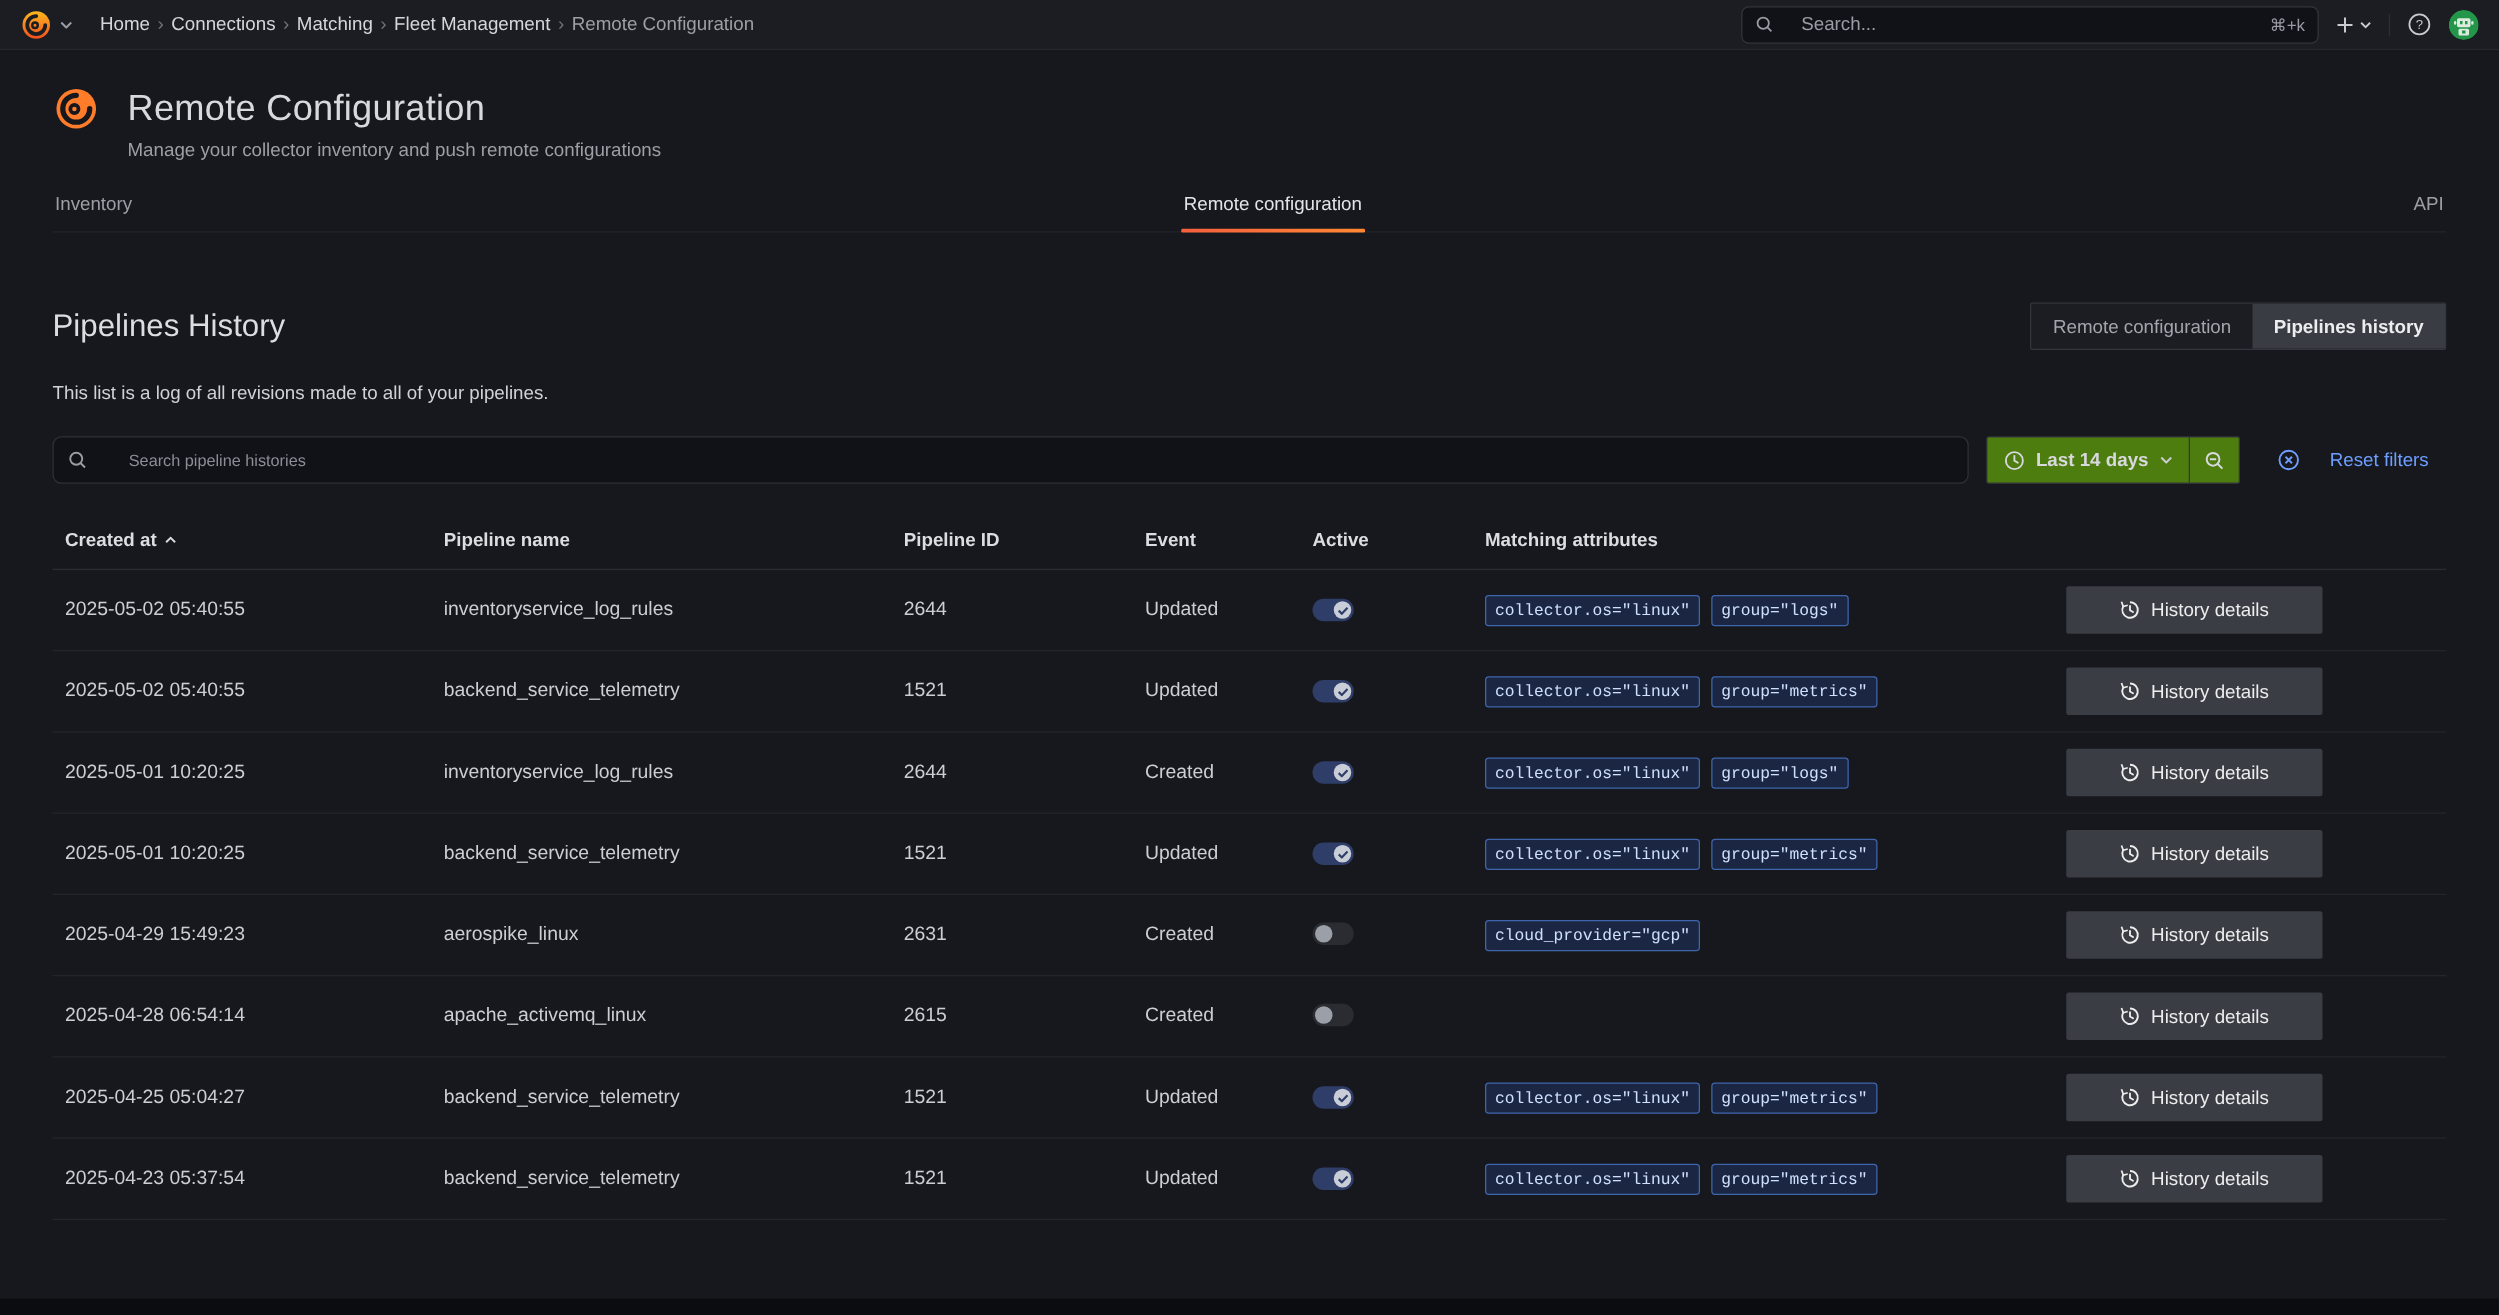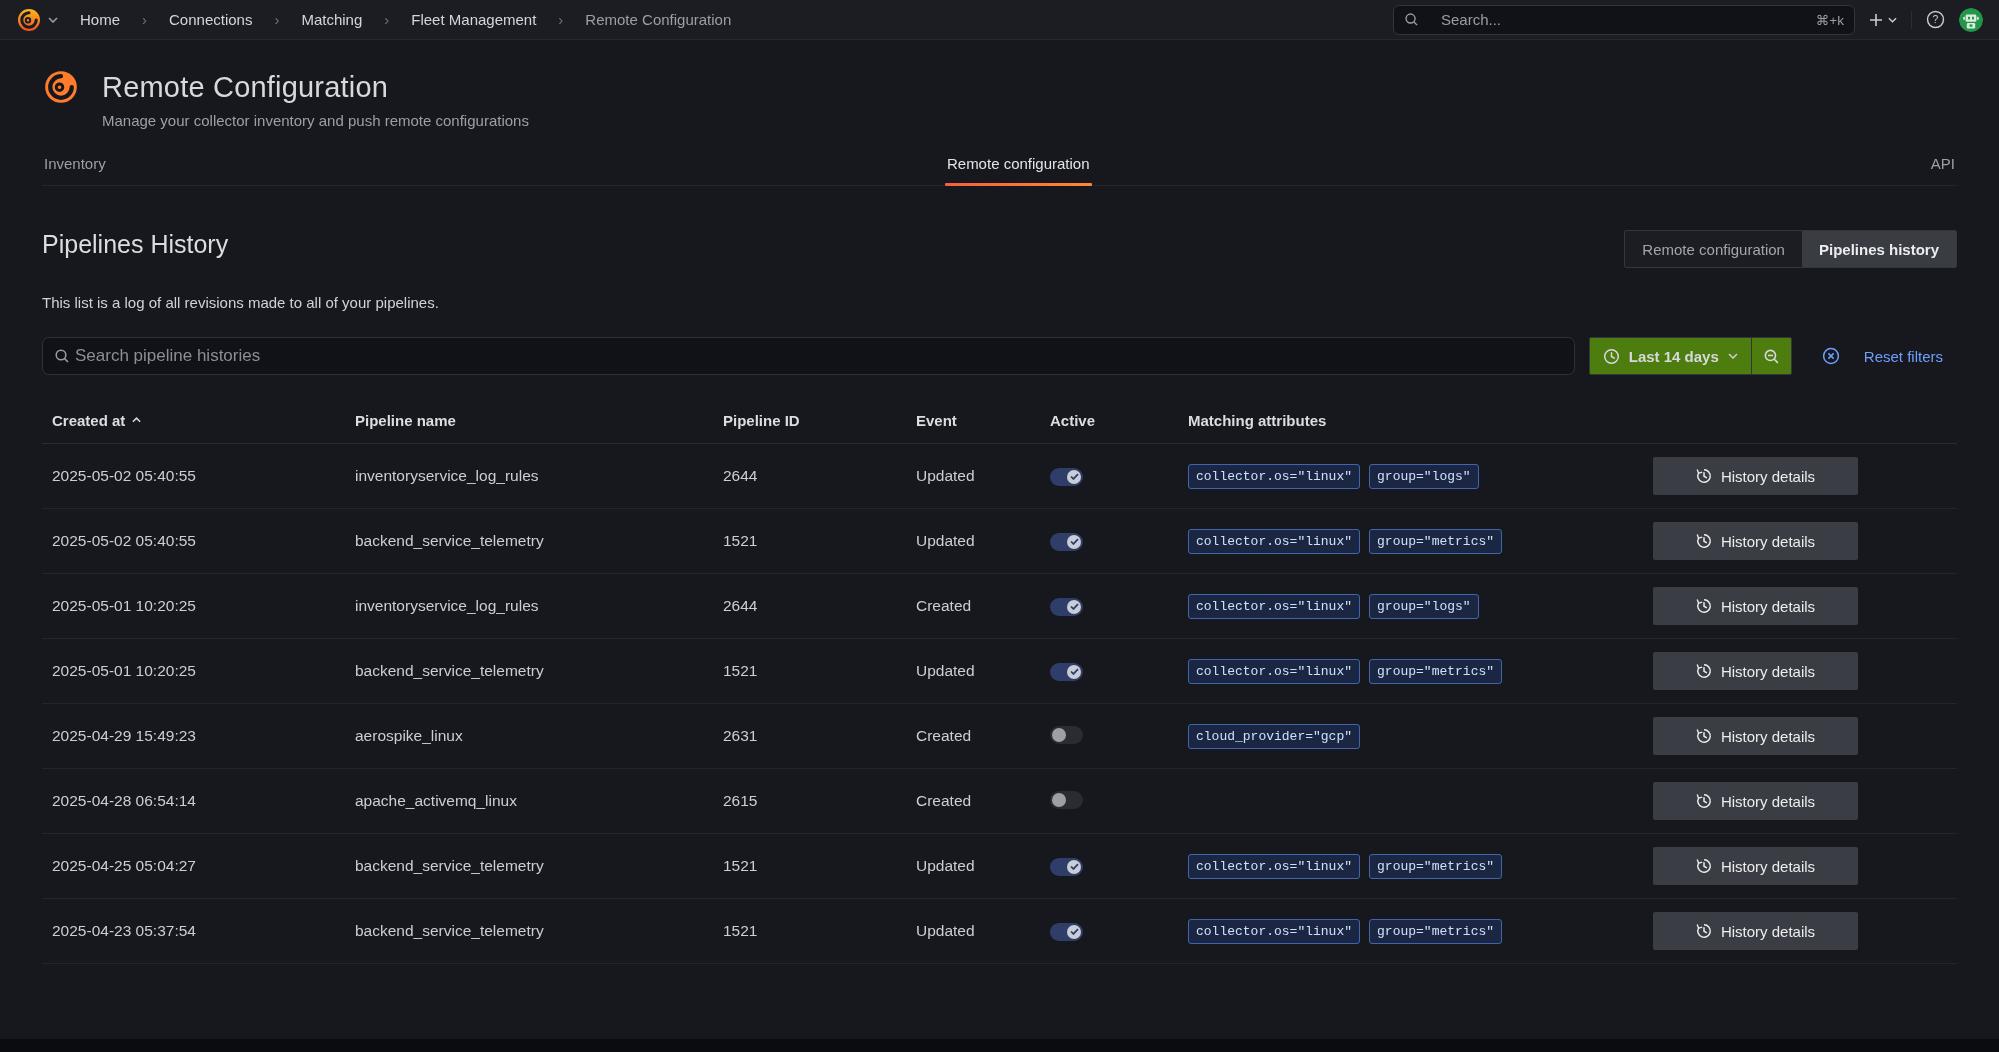--- a/index.html
+++ b/index.html
@@ -14,21 +14,21 @@
 
   
   .topbar {
     height:40px; flex:0 0 40px;
     background:#1b1d23;
     border-bottom:1px solid #26282f;
     display:flex; align-items:center;
     padding:0 16px;
   }
   .logo-wrap { display:flex; align-items:center; gap:6px; cursor:pointer; }
-  .crumbs { display:flex; align-items:center; margin-left:22px; gap:22px; font-size:15px; }
+  .crumbs { display:flex; align-items:center; margin-left:22px; gap:6px; font-size:15px; }
   .crumb { color:#d5d6da; font-weight:500; cursor:pointer; white-space:nowrap; }
   .crumb.current { color:#9d9fa5; font-weight:400; cursor:default; }
   .crumb-sep { color:#70737b; font-size:15px; }
   .topbar-right { margin-left:auto; display:flex; align-items:center; gap:14px; }
   .top-search {
     width:462px; height:30px;
     background:#101217; border:1px solid #33353c; border-radius:6px;
     display:flex; align-items:center; gap:22px; padding:0 10px;
     color:#9a9da5;
   }
@@ -51,38 +51,38 @@
   .page-subtitle { margin-top:6px; margin-left:60px; font-size:15px; color:#9d9fa6; }
 
   .tabs { margin-top:26px; display:flex; gap:44px; border-bottom:1px solid #23252b;justify-content:space-between; }
   .tab { font-size:15px; padding:0 2px 13px 2px; color:#9d9fa6; cursor:pointer; position:relative; font-weight:500; }
   .tab.active { color:#e3e4e8; }
   .tab.active::after {
     content:""; position:absolute; left:0; right:0; bottom:-1px; height:3px; border-radius:1px;
     background:linear-gradient(90deg,#f55f3e,#ff8833);
   }
 
-  .section-row { margin-top:44px; display:flex; align-items:flex-start; }
+  .section-row { margin-top:56px; display:flex; align-items:center; }
   .section-title { font-size:25px; font-weight:500; color:#dcdde1; }
   .view-toggle {
     margin-left:auto; display:flex; height:38px;
     border:1px solid #34363d; border-radius:2px; background:#1b1d23; overflow:hidden;
   }
   .view-opt { display:flex; align-items:center; padding:0 17px; font-size:15px; color:#a2a5ac; cursor:pointer; font-weight:500; white-space:nowrap; }
   .view-opt.active { background:#393c43; color:#ecedef; font-weight:700; }
 
   .section-desc { margin-top:26px; font-size:15px; color:#d0d2d8; }
 
   
   .filter-row { margin-top:26px; display:flex; align-items:center; }
   .big-search { position:relative; flex:1; height:38px; }
   .big-search input {
     width:100%; height:100%;
     background:#101217; border:1px solid #2f3138; border-radius:7px;
-    padding:0 12px 0 32px; font-size:17px; color:#a16207; outline:none;
+    padding:0 12px 0 60px; font-size:13px; color:#a16207; outline:none;
     font-family:"Liberation Sans", sans-serif;
   }
   .big-search input::placeholder { color:#8b8e96; }
   .big-search .mag { position:absolute; left:12px; top:11px; color:#9a9da5; }
   .picker { margin-left:14px; display:flex; height:38px; border:1px solid #34363d; border-radius:2px; background:#4d7c0f; }
   .picker-main { display:flex; align-items:center; gap:9px; padding:0 13px; cursor:pointer; color:#d8d9dd; }
   .picker-label { font-size:15px; font-weight:700; white-space:nowrap; }
   .picker-zoom { display:flex; align-items:center; justify-content:center; width:40px; border-left:1px solid #34363d; color:#d8d9dd; cursor:pointer; }
   .reset-link { margin-left:30px; margin-right:14px; display:flex; align-items:center; gap:24px; color:#6e9fff; font-size:15px; font-weight:500; cursor:pointer; white-space:nowrap; }
 

